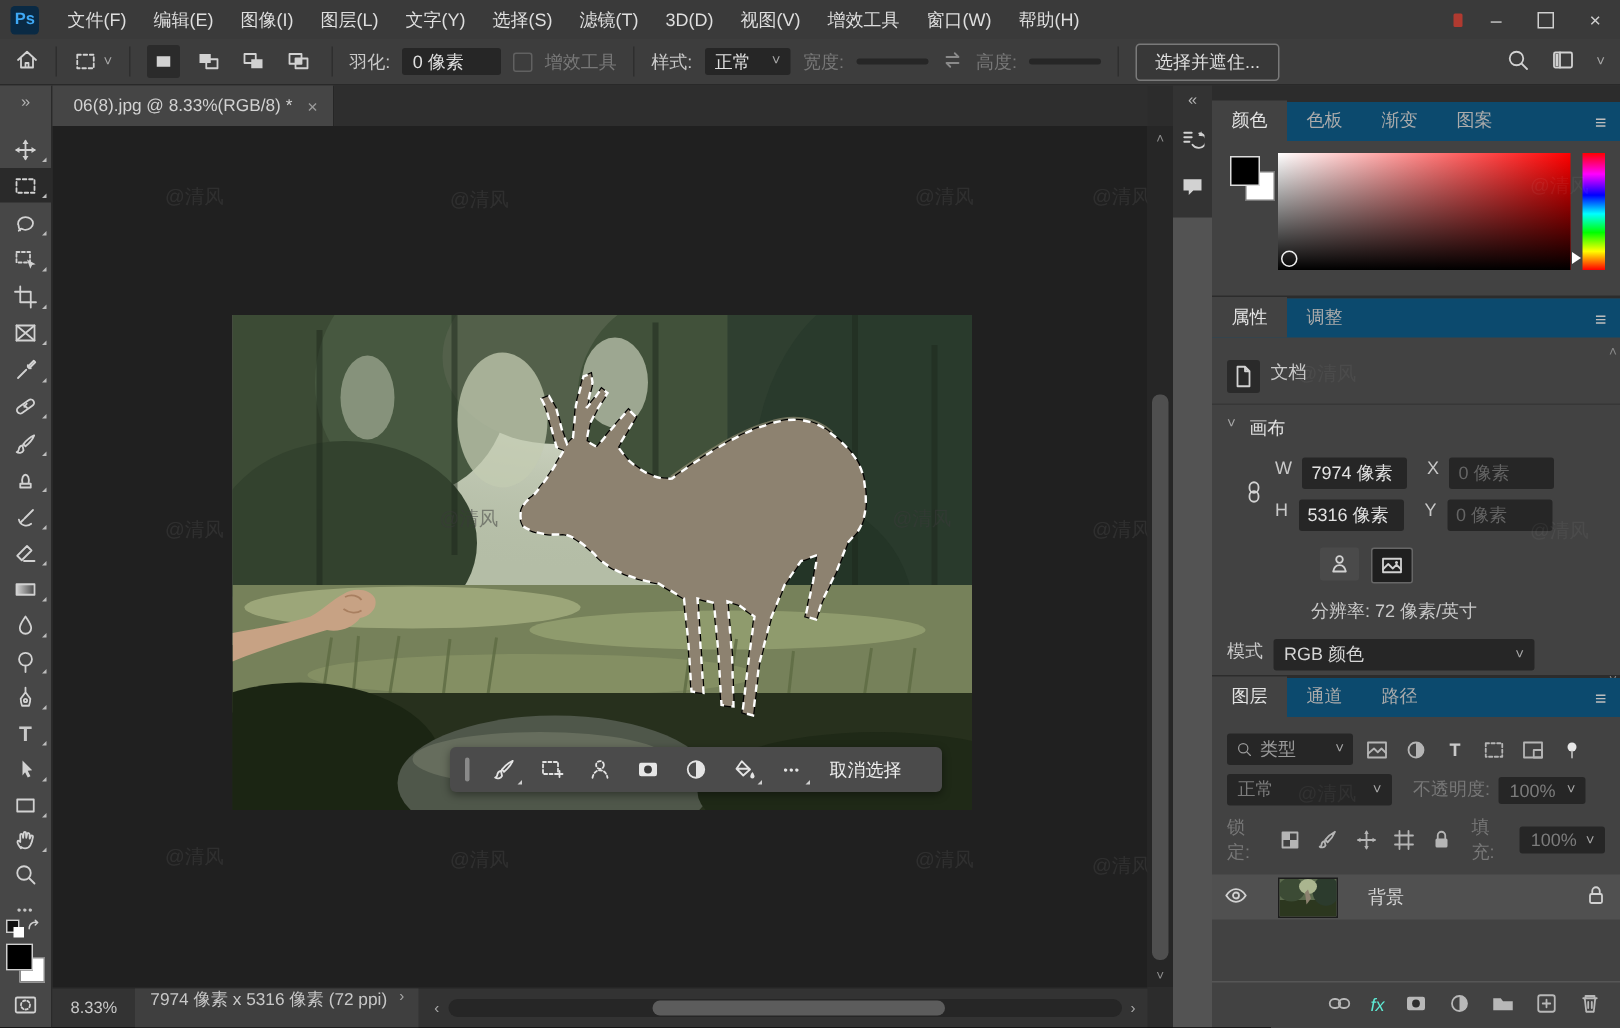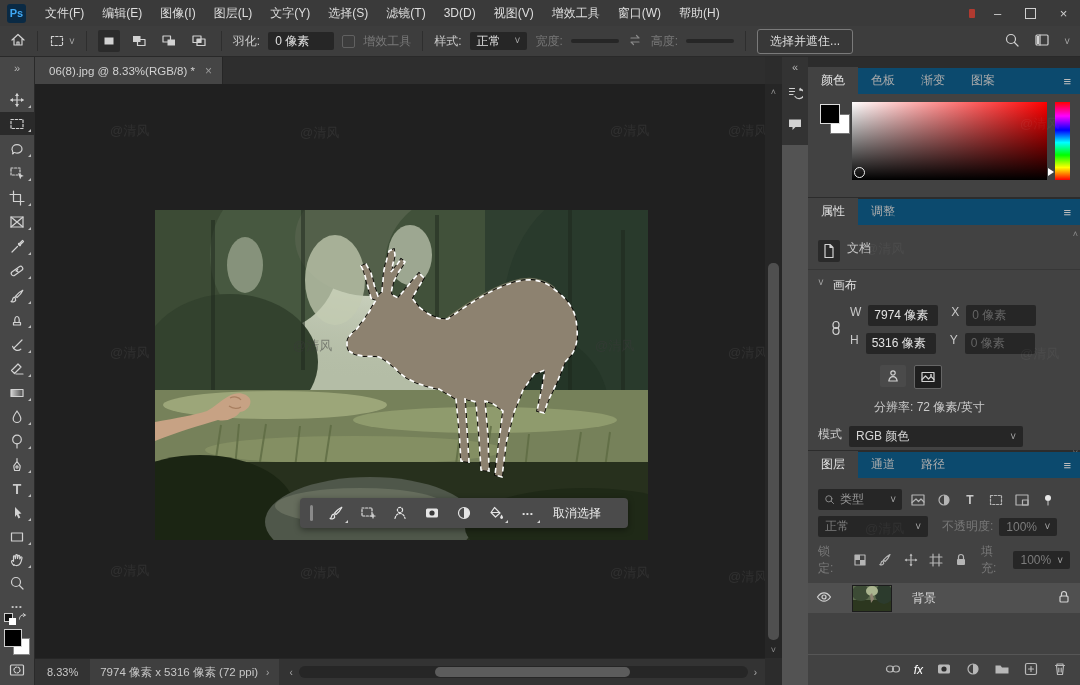--- a/index.html
+++ b/index.html
@@ -92,26 +92,26 @@
   .lrow{display:flex;align-items:center;gap:6px;margin:6px 0}
   .srchbox{background:#262626;border-radius:2px;display:flex;align-items:center;gap:5px;padding:2px 6px;width:72px;color:#9a9a9a}
   .libn{width:20px;height:18px;display:flex;align-items:center;justify-content:center}
   .libn svg.i{stroke:#b5b5b5}
   .glyphT{color:#c9c9c9;font-weight:bold;font-size:12px}
   .layersel{height:30px;background:#505050;display:flex;align-items:center;gap:20px;margin:4px -10px 0;padding:0 8px}
   .thumb{width:38px;height:25px;border:1px solid #1c1c1c}
   .lbot{position:absolute;left:0;right:0;bottom:0;height:30px;border-top:1px solid #565656;
         display:flex;align-items:center;justify-content:flex-end;gap:13px;padding-right:12px}
   .lbot svg.i{stroke:#b8b8b8}
-  .fxtxt{color:#ffffff;font-style:italic;font-size:12px}
+  .fxtxt{color:#5eead4;font-style:italic;font-size:12px}
   
   #statusbar{left:35px;top:658px;width:730px;height:27px;background:#333;border-top:1px solid #262626;
              display:flex;align-items:center;box-sizing:border-box}
   .zoomtxt{padding:0 12px;color:#c8c8c8;font-size:11px}
-  .dimsbox{background:#3f3f3f;height:27px;display:flex;align-items:center;padding:0 10px;gap:8px;font-size:11.5px;color:#c8c8c8}
+  .dimsbox{background:#3f3f3f;height:27px;display:flex;padding:0 10px;gap:8px;font-size:11.5px;color:#c8c8c8}
   .htrack{flex:1;height:12px;background:#262626;border-radius:6px;margin:0 6px;position:relative}
   .hthumb{position:absolute;left:136px;top:1px;width:195px;height:10px;background:#5c5c5c;border-radius:5px}
 </style>
 </head>
 <body>
 
 <div id="app">
 
   <div class="r" id="titlebar">
     <div class="pslogo">

